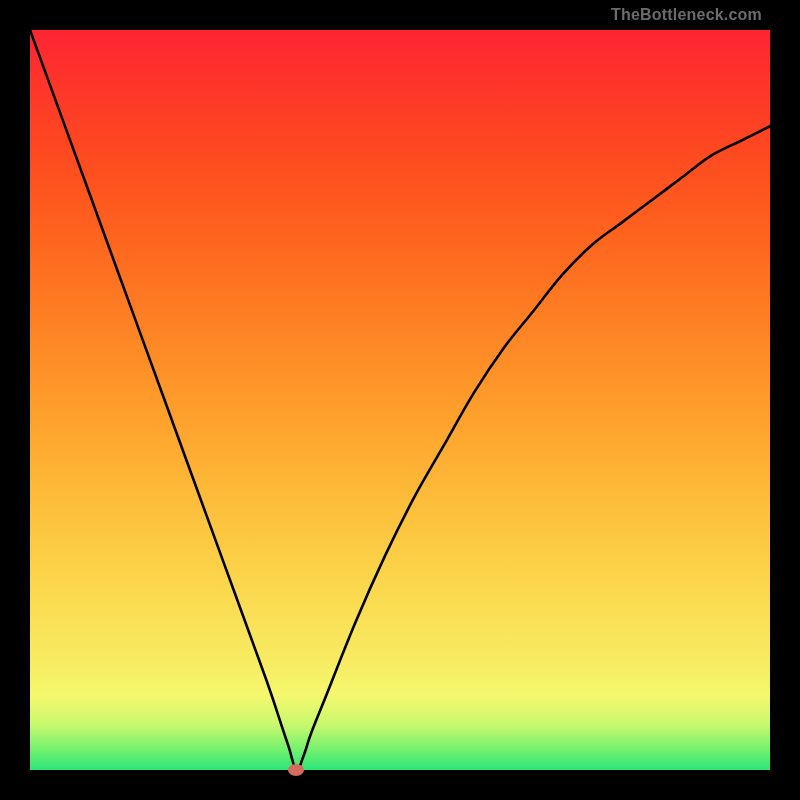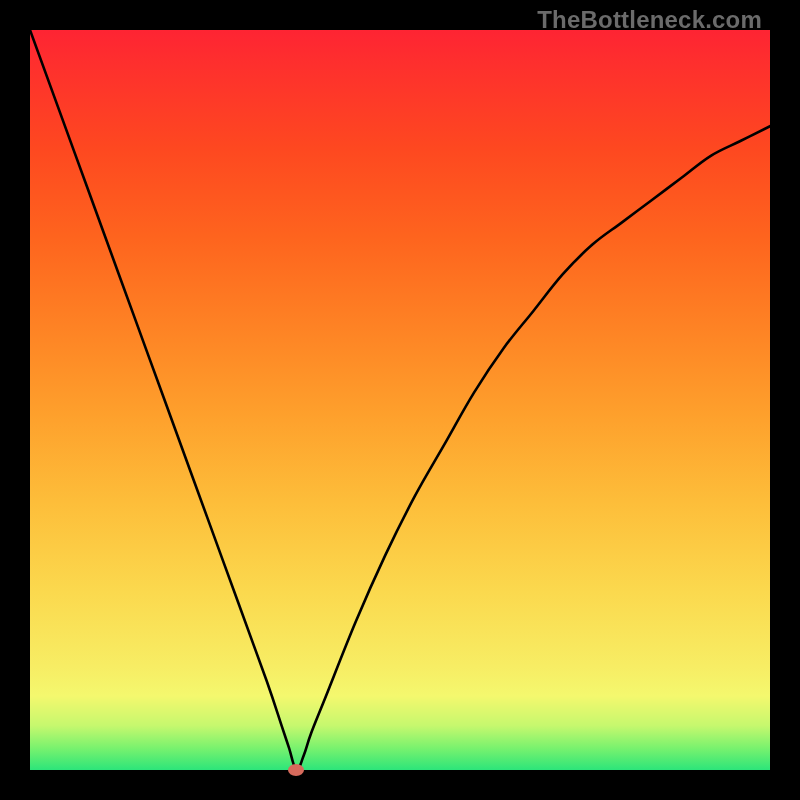--- a/index.html
+++ b/index.html
@@ -37,21 +37,21 @@
       #FE4820 84%,
       #FE2E2E 96%,
       #FE2433 100%
     );
     box-sizing: border-box;
   }
   .watermark {
     position: absolute;
     top: 6px;
     right: 38px;
-    font-size: 24px;
+    font-size: 16px;
     font-weight: 600;
     color: #6b6b6b;
     letter-spacing: 0.2px;
     user-select: none;
   }
   svg.curve {
     position: absolute;
     left: 0;
     top: 0;
     width: 740px;

